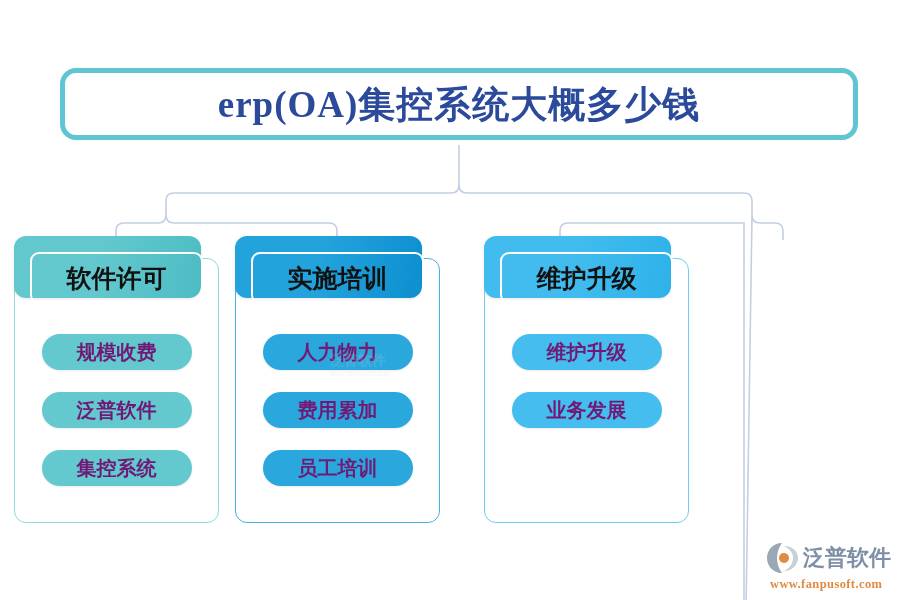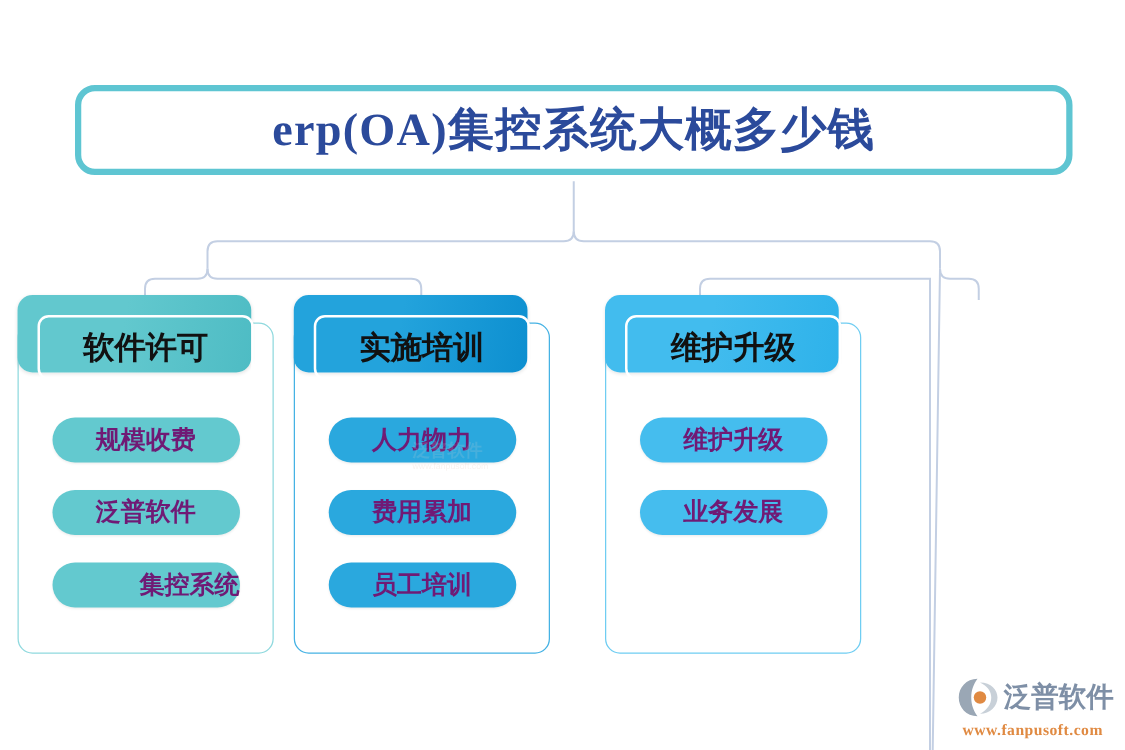--- a/index.html
+++ b/index.html
@@ -242,21 +242,21 @@
           <span class="head-text">软件许可</span>
         </div>
       </div>
       <div class="items">
         <div class="pill" style="background: rgb(99, 201, 207);">
           <span class="pill-text">规模收费</span>
         </div>
         <div class="pill" style="background: rgb(99, 201, 207);">
           <span class="pill-text">泛普软件</span>
         </div>
-        <div class="pill" style="background: rgb(99, 201, 207); justify-content: flex-end;">
+        <div class="pill" style="background: rgb(99, 201, 207);">
           <span class="pill-text">集控系统</span>
         </div>
       </div>
     </div>
 
     <div class="col col-1">
       <div class="card-body" style="border-color: rgb(69, 178, 228);"></div>
       <div class="card-head" style="background: linear-gradient(100deg, rgb(35, 163, 220) 0%, rgb(35, 163, 220) 45%, rgb(13, 143, 208) 100%);">
         <div class="head-inner">
           <span class="head-text">实施培训</span>

